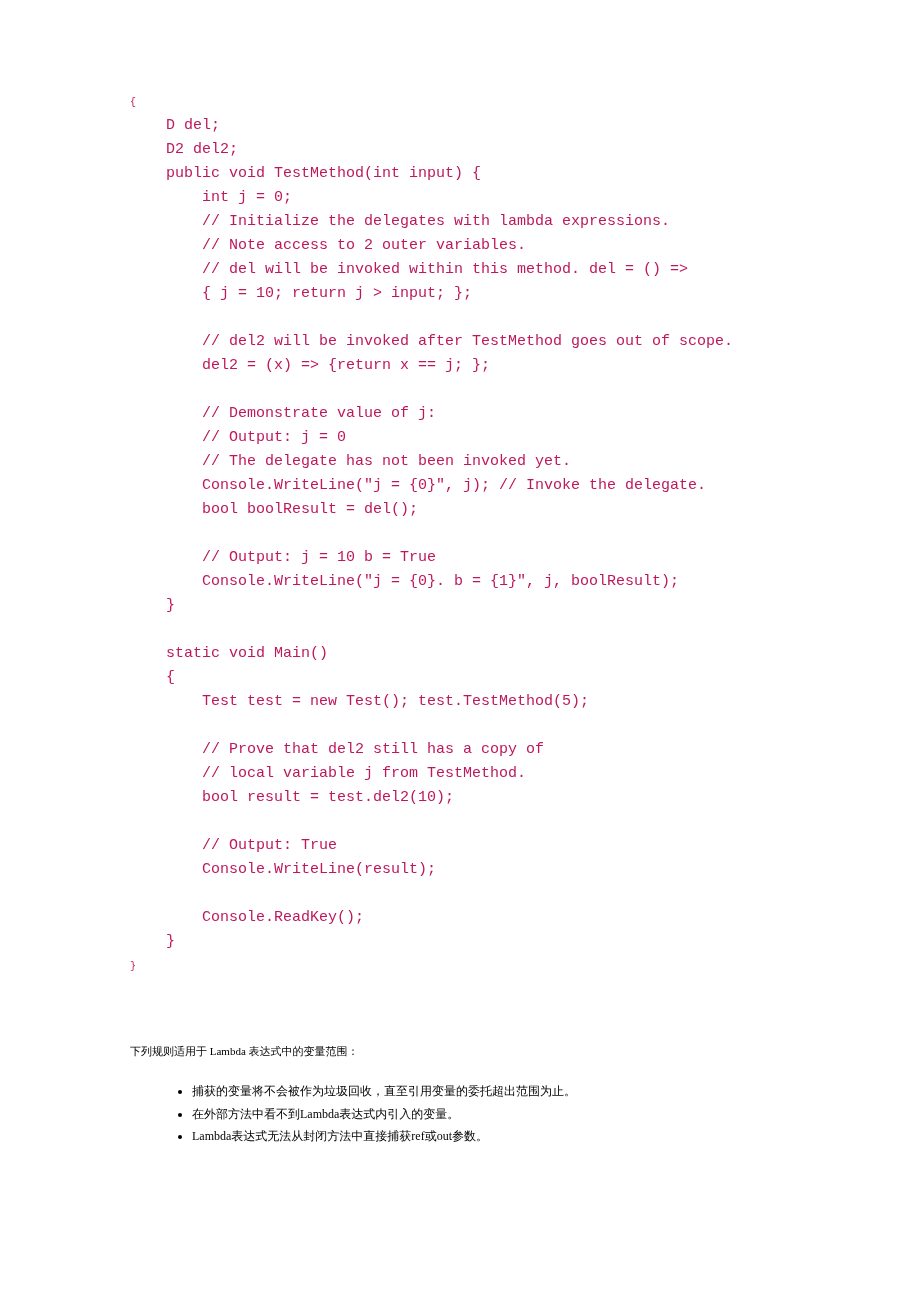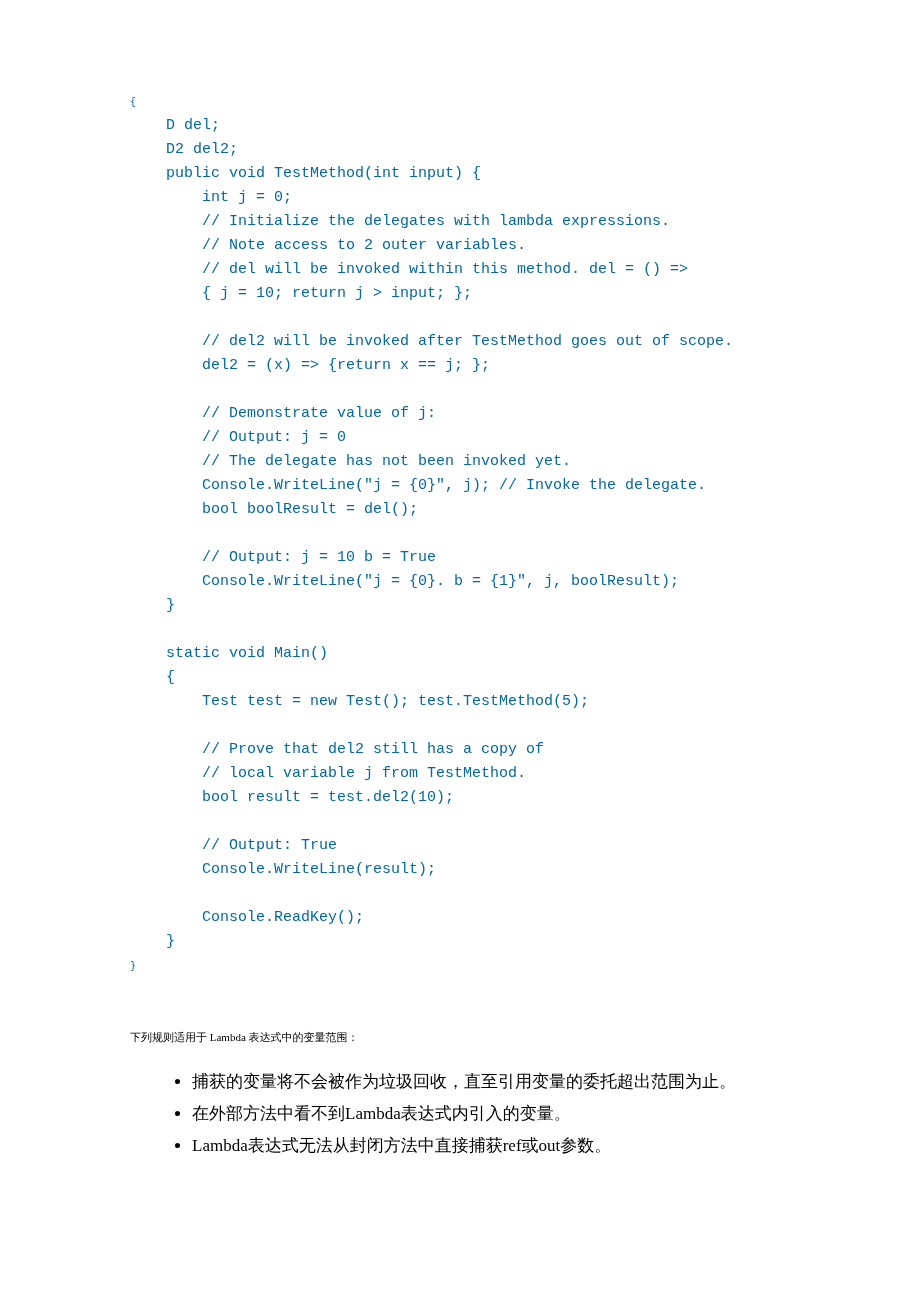--- a/index.html
+++ b/index.html
@@ -12,40 +12,40 @@
   .page {
     padding: 90px 130px 80px 130px;
     box-sizing: border-box;
   }
   .code-block {
     font-family: Consolas, "Courier New", monospace;
     font-size: 15px;
     line-height: 1.6;
     white-space: pre-wrap;
     word-break: break-all;
-    color: #0369a1;
-    margin-bottom: 50px;
+    color: #be185d;
+    margin-bottom: 64px;
   }
   .small-brace {
     font-size: 10px;
     line-height: 1.2;
   }
   .paragraph {
     font-size: 11px;
     line-height: 1.8;
     color: #000;
     margin-bottom: 18px;
   }
   .bullet-list {
     list-style: disc;
     padding-left: 62px;
     margin: 0;
   }
   .bullet-list li {
-    font-size: 17px;
+    font-size: 12px;
     line-height: 1.9;
     color: #000;
   }
 </style>
 </head>
 <body>
 
 <div class="page">
 
   <div class="code-block"><span class="small-brace">{</span>

